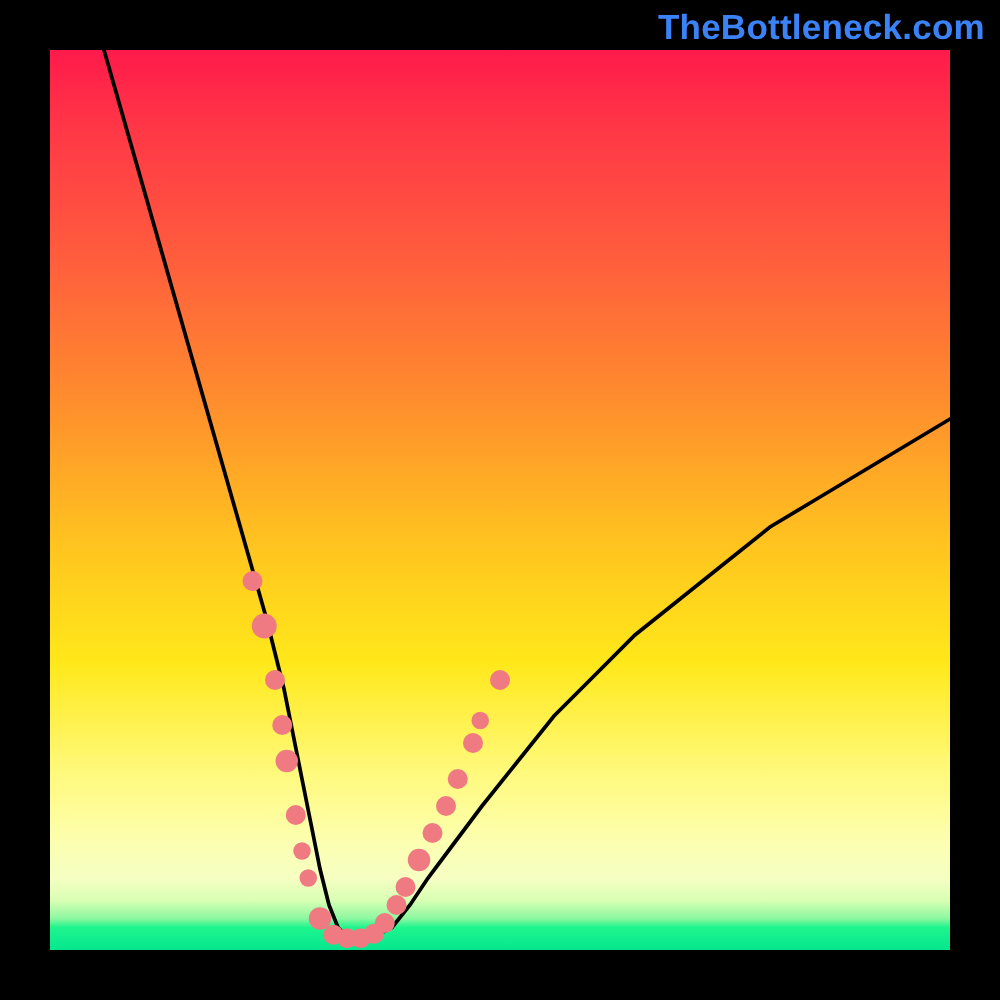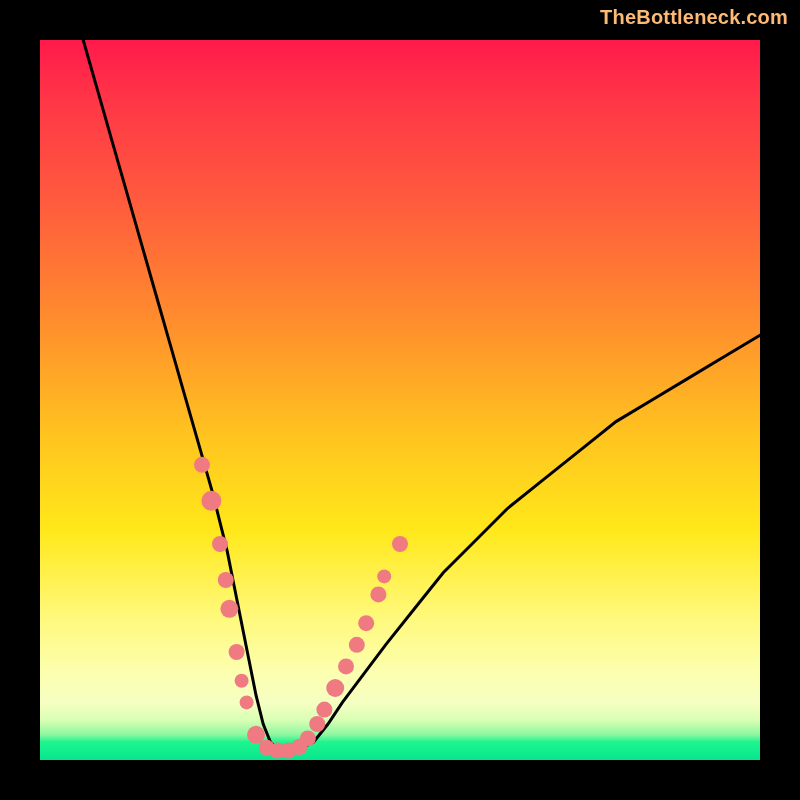--- a/index.html
+++ b/index.html
@@ -39,22 +39,22 @@
       #d8ffb4 94.5%,
       #8cf7a0 96.5%,
       #1ef58e 97.5%,
       #06e68e 100%
     );
   }
   .watermark {
     position: absolute;
     top: 6px;
     right: 12px;
-    color: #fdba74;
-    font-size: 20px;
+    color: #3b82f6;
+    font-size: 28px;
     font-weight: 600;
     letter-spacing: .2px;
   }
   svg.curve {
     position: absolute;
     left: 0;
     top: 0;
     width: 720px;
     height: 720px;
     overflow: visible;

